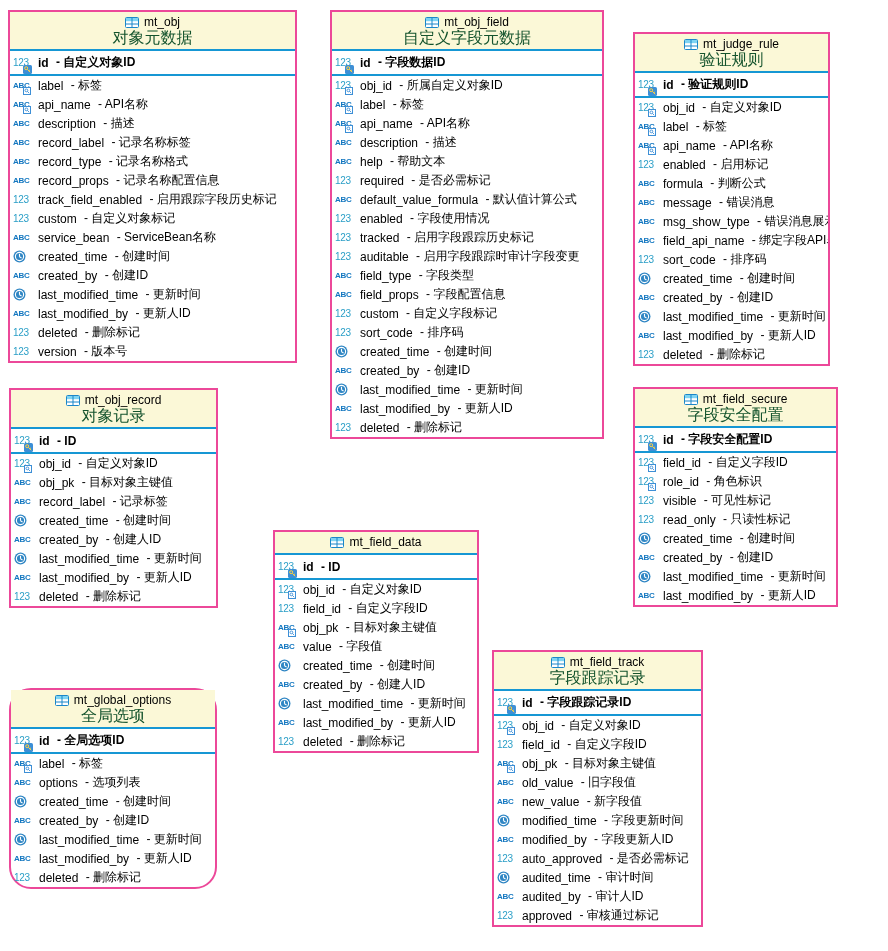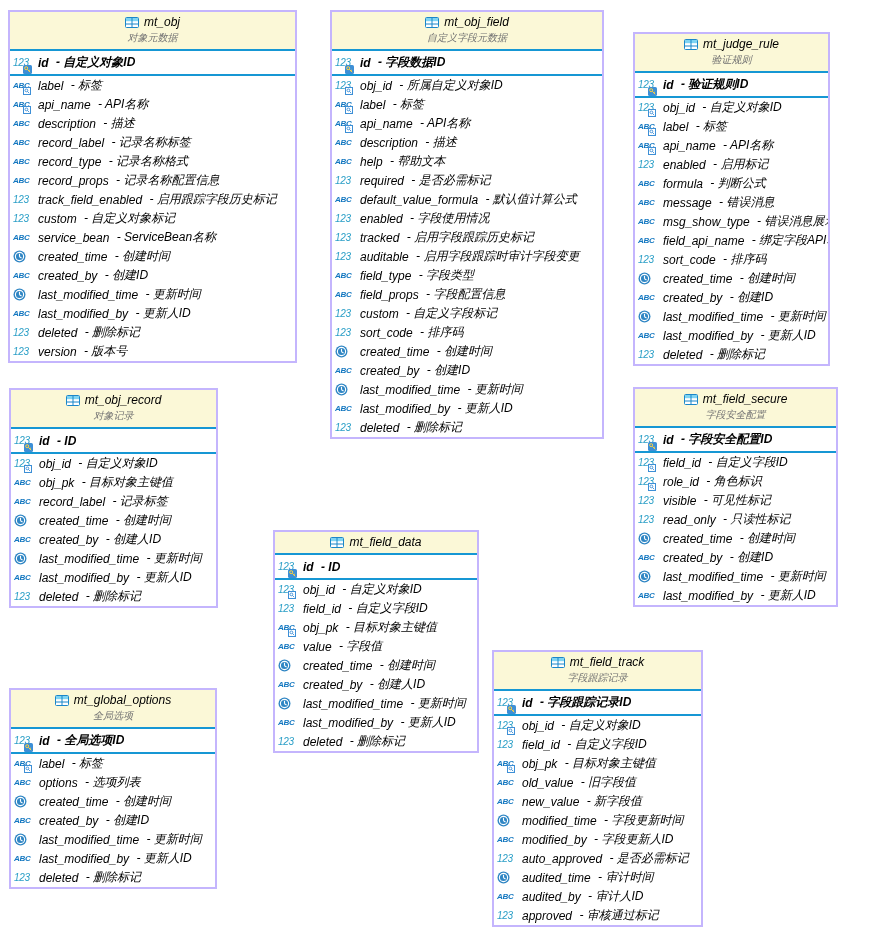--- a/index.html
+++ b/index.html
@@ -1,31 +1,31 @@
 <!DOCTYPE html>
 <html><head>
 <meta charset="utf-8">
 <style>
   html,body{margin:0;padding:0;background:#ffffff;}
   #canvas{
     position:relative;width:888px;height:951px;background:#ffffff;overflow:hidden;
     font-family:"Liberation Sans","DejaVu Sans",sans-serif;
   }
   .table-box{
-    position:absolute;background:#ffffff;border:2px solid #c4b5fd;box-sizing:border-box;font-style:italic;
+    position:absolute;background:#ffffff;border:2px solid #ec4899;box-sizing:border-box;
   }
   .tbl-header{
     background:#fbf8d7;text-align:center;padding:2px 4px 3px 4px;
   }
   .tbl-title{
     display:flex;align-items:center;justify-content:center;gap:5px;
     font-size:12px;color:#000;line-height:16px;white-space:nowrap;
   }
   .tbl-subtitle{
-    font-size:10px;color:#737373;line-height:16px;white-space:nowrap;
+    font-size:16px;color:#14532d;line-height:16px;white-space:nowrap;
   }
   .pk-row{
     border-top:2px solid #1697d4;border-bottom:2px solid #1697d4;
     font-weight:bold;height:23px;
   }
   .field-row,.pk-row{
     display:flex;align-items:center;gap:4px;padding:0 3px;
     font-size:12px;color:#000;white-space:nowrap;overflow:hidden;
   }
   .field-row{height:19px;}
@@ -840,21 +840,21 @@
         <span class="fdesc">更新人ID</span>
       </div>
       <div class="field-row">
         <span class="type-icon">
           <span class="glyph-num">123</span>
         </span>
         <span class="fname">deleted</span>
         <span class="fdesc">删除标记</span>
       </div>
     </div>
-    <div class="table-box" style="left: 9px; top: 688px; width: 208px;">
+    <div class="table-box" style="left: 9px; top: 688px; width: 208px; border-radius: 22px;">
       <div class="tbl-header">
         <div class="tbl-title">
           <span style="line-height: 0;"><svg width="14" height="11" viewBox="0 0 14 11" aria-hidden="true">
               <rect x="0.5" y="0.5" width="13" height="10" rx="1" fill="#ffffff" stroke="#1b87c9"></rect>
               <rect x="1" y="1" width="12" height="3.2" fill="#7fd4f2"></rect>
               <line x1="7" y1="1" x2="7" y2="10" stroke="#1b87c9" stroke-width="1"></line>
               <line x1="1" y1="7" x2="13" y2="7" stroke="#1b87c9" stroke-width="1"></line>
             </svg></span>
           <span>mt_global_options</span>
         </div>

